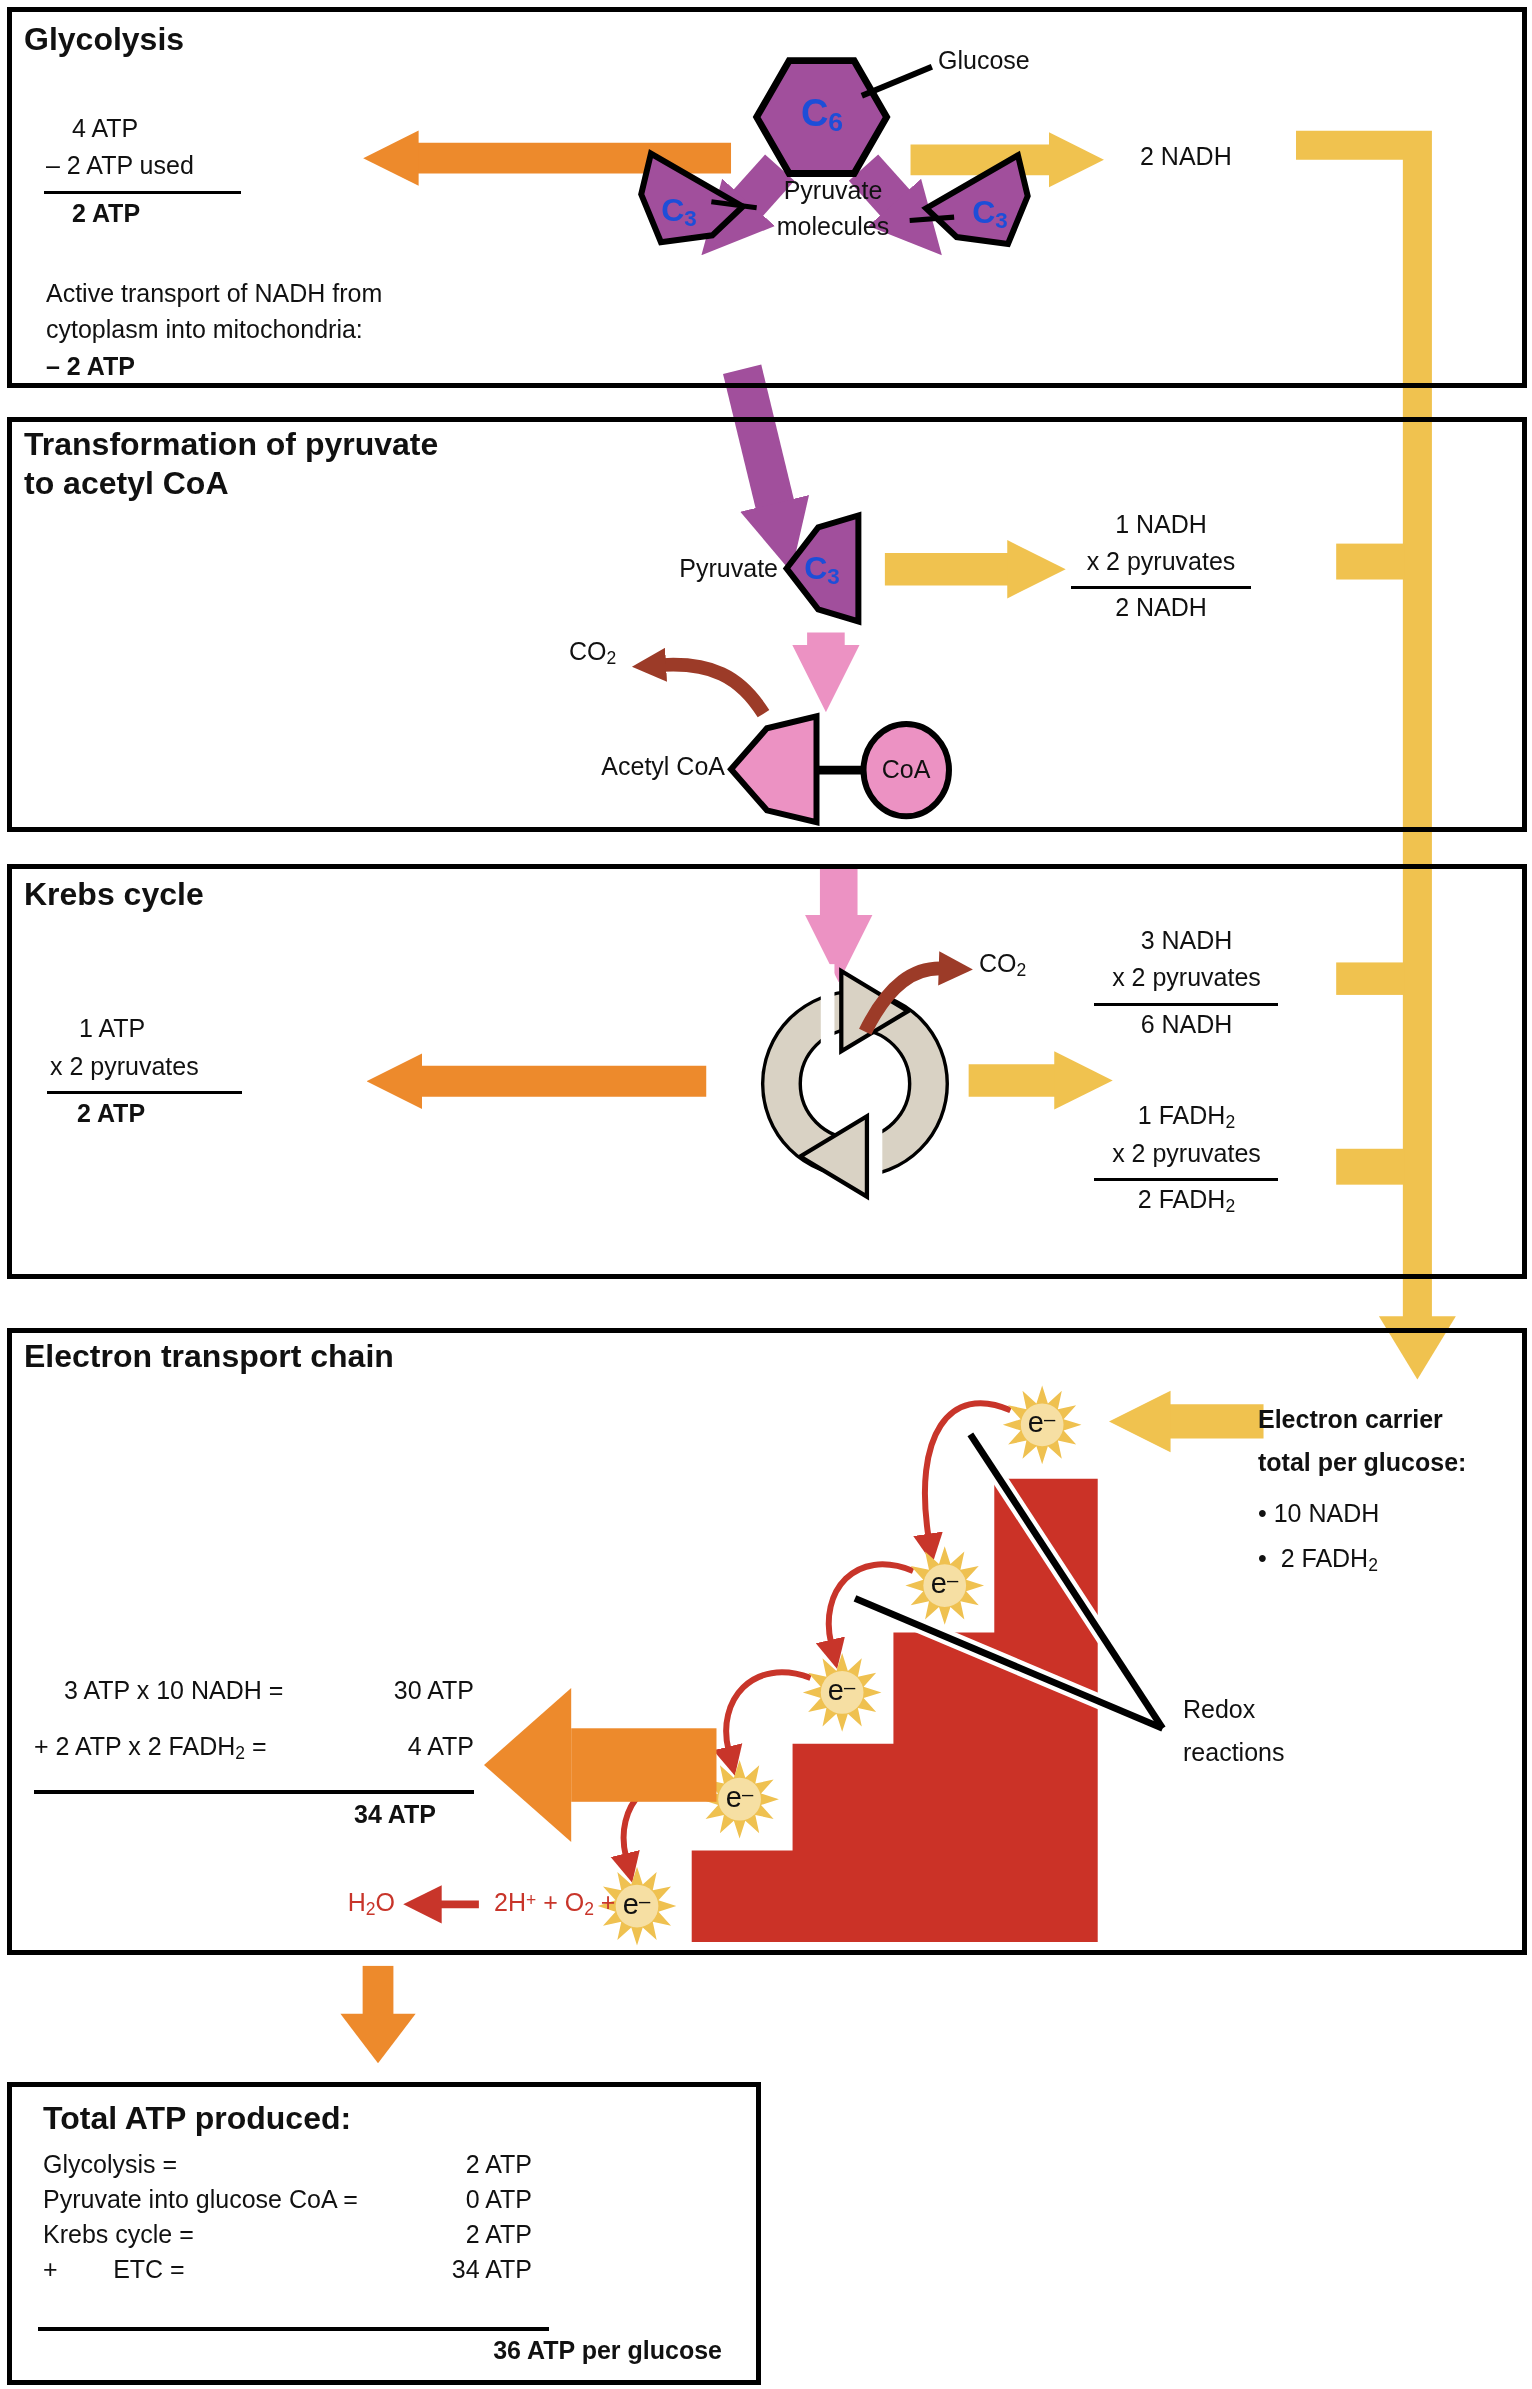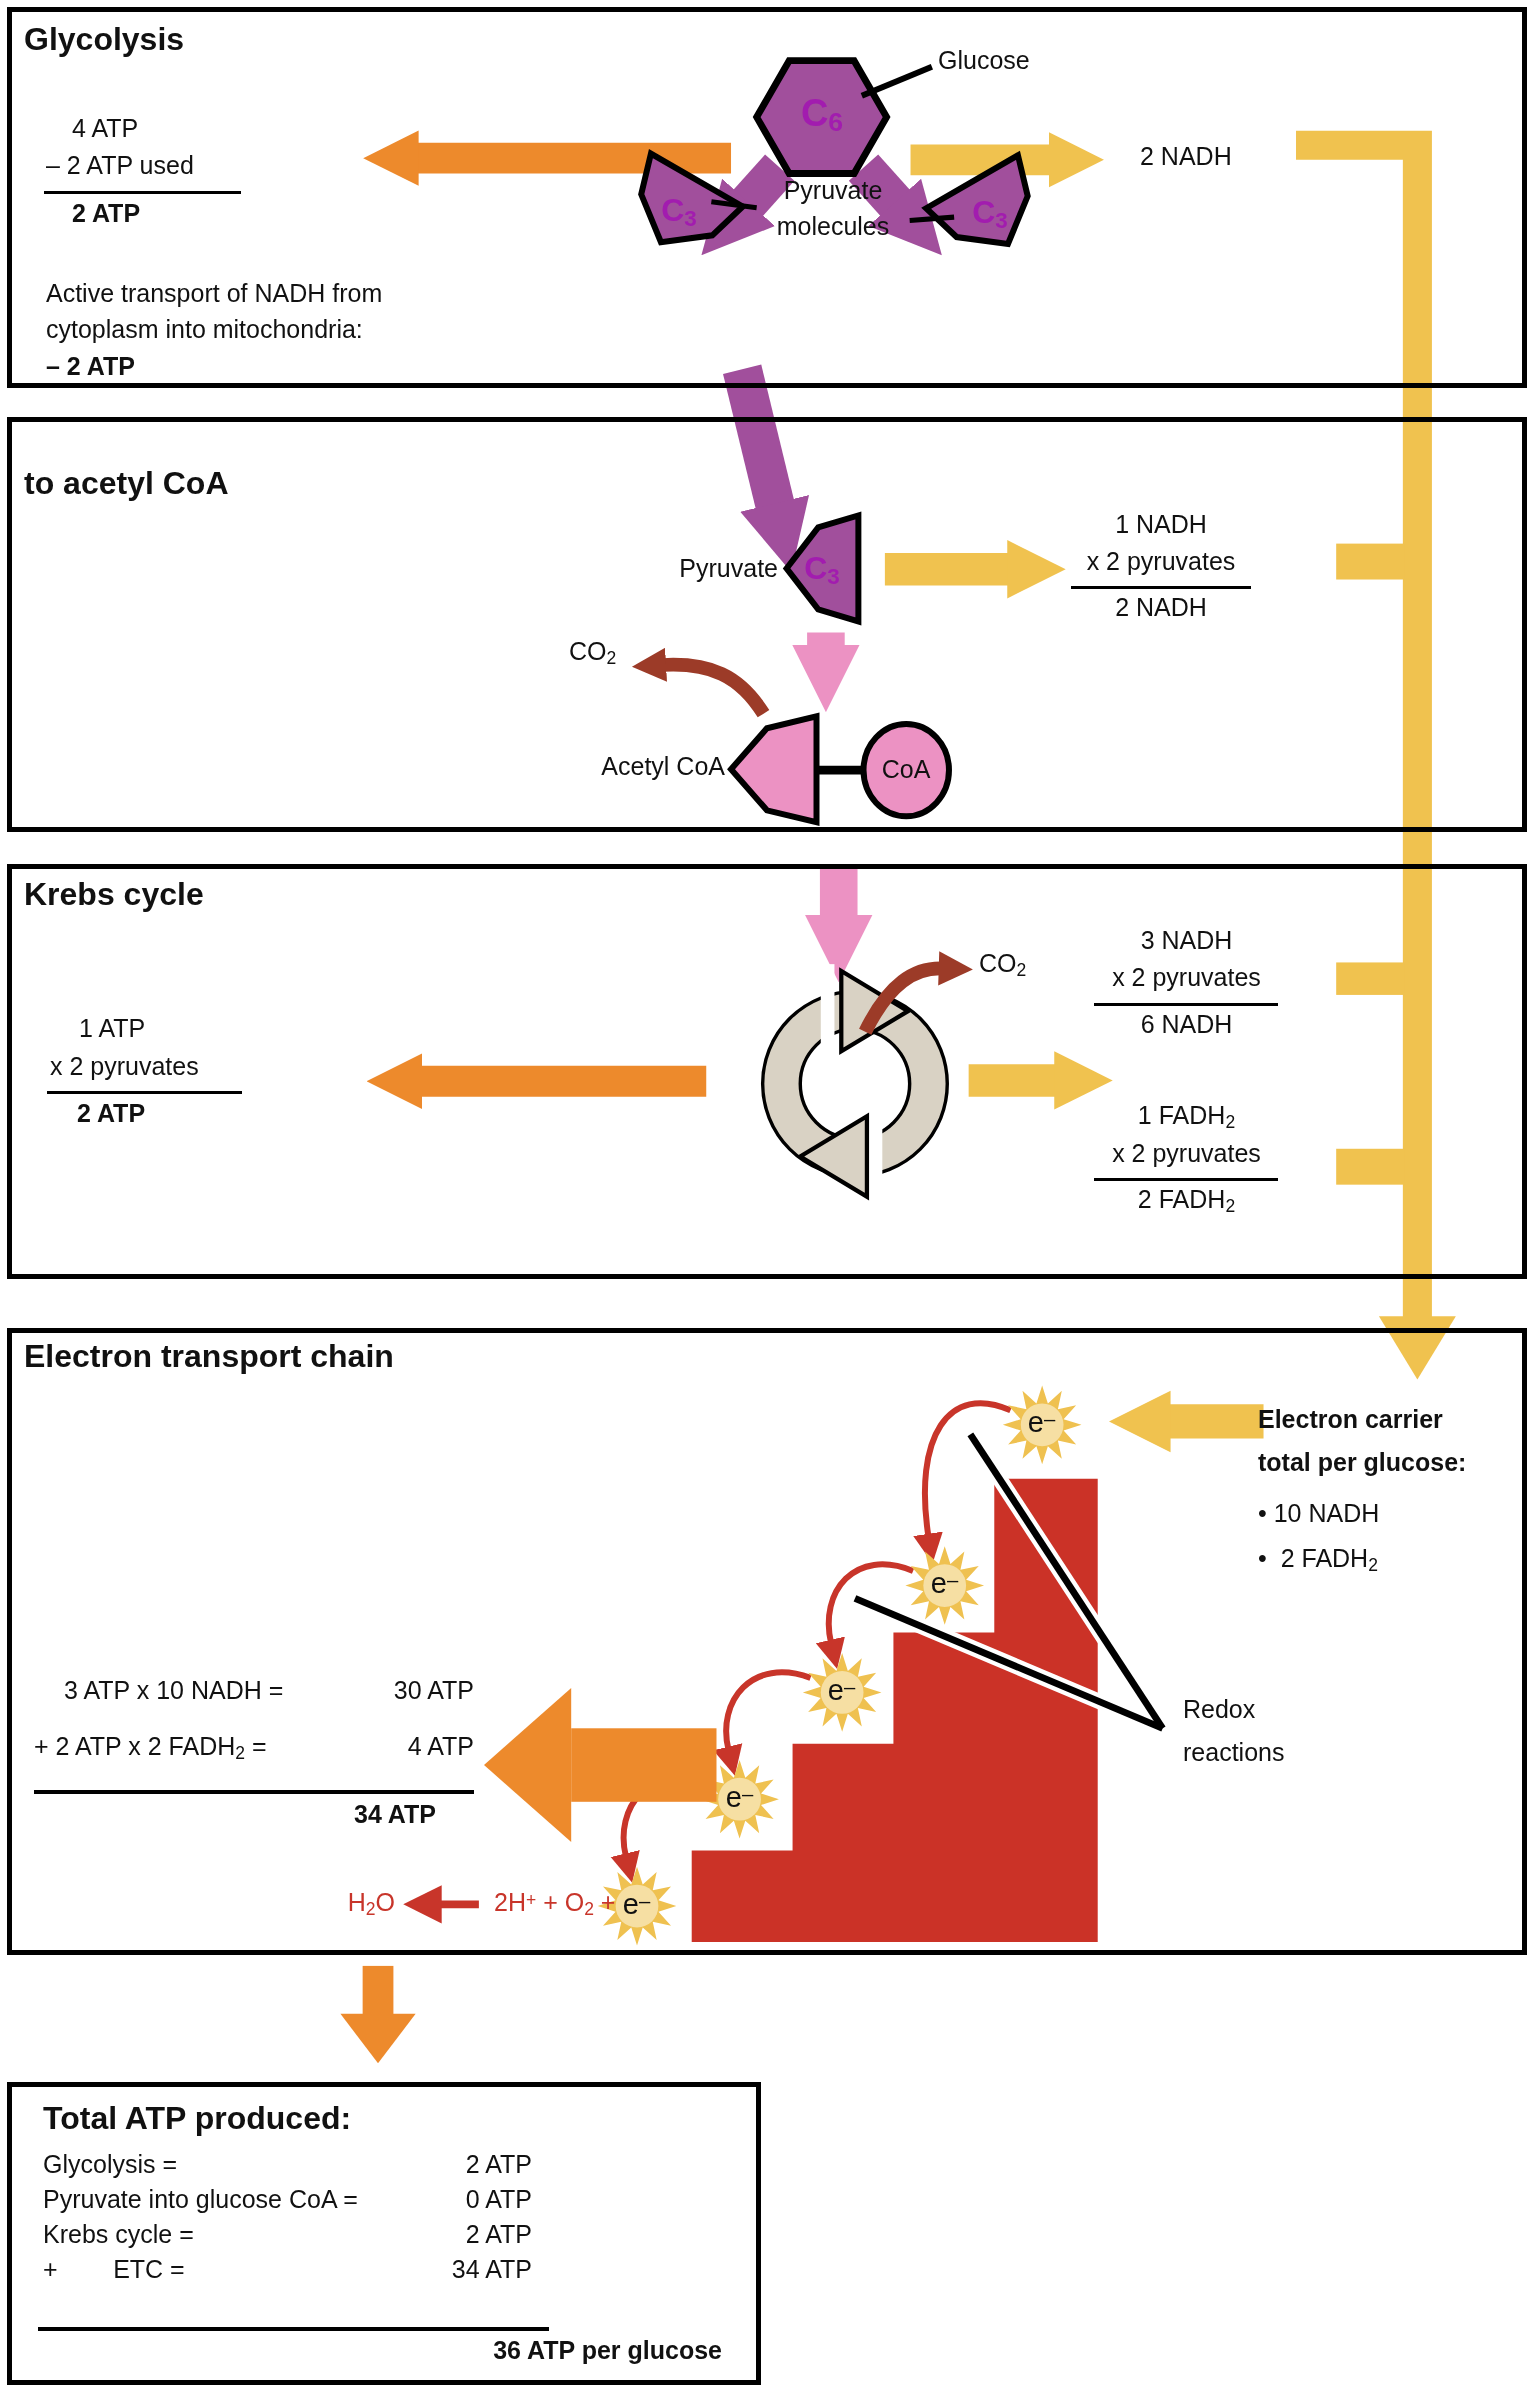--- a/index.html
+++ b/index.html
@@ -7,21 +7,21 @@
           font-family:"Liberation Sans",sans-serif;color:#111;overflow:hidden;}
   #art{position:absolute;left:0;top:0;z-index:1;}
   .box{position:absolute;border:5.1px solid #000;box-sizing:border-box;z-index:2;background:transparent;pointer-events:none;}
   .t{position:absolute;z-index:3;font-size:25px;line-height:1.12;white-space:nowrap;}
   .b{font-weight:bold;}
   .ttl{font-size:32px;font-weight:bold;}
   .c{text-align:center;white-space:normal;}
   .ra{text-align:right;}
   .rule{position:absolute;z-index:3;background:#000;height:3.4px;}
   .red{color:#C8352A;}
-  .wh{color:#a21caf;}
+  .wh{color:#1d4ed8;}
   sub{font-size:70%;vertical-align:-18%;}
   sup{font-size:70%;vertical-align:28%;}
   .row{display:flex;justify-content:space-between;height:35px;}
   .row .lab{white-space:pre;}
 </style>
 </head>
 <body>
 
 <div id="canvas">
 
@@ -147,20 +147,21 @@
   <div class="t" style="left:46px;top:315px;">cytoplasm into mitochondria:</div>
   <div class="t b" style="left:46px;top:352px;">– 2 ATP</div>
   <div class="t" style="left:938px;top:46px;">Glucose</div>
   <div class="t wh b c" style="left:757px;top:92px;width:130px;font-size:38px;">C<sub>6</sub></div>
   <div class="t" style="left:1140px;top:142px;">2 NADH</div>
   <div class="t c" style="left:752px;top:176px;width:162px;">Pyruvate</div>
   <div class="t c" style="left:752px;top:212px;width:162px;text-align:center;">molecules</div>
   <div class="t wh b c" style="left:645px;top:193px;width:68px;font-size:32px;">C<sub>3</sub></div>
   <div class="t wh b c" style="left:956px;top:195px;width:68px;font-size:32px;">C<sub>3</sub></div>
 
+  <div class="t ttl" style="left:24px;top:427px;">Transformation of pyruvate</div>
   <div class="t ttl" style="left:24px;top:466px;">to acetyl CoA</div>
   <div class="t ra" style="left:624px;top:554px;width:154px;">Pyruvate</div>
   <div class="t wh b c" style="left:788px;top:551px;width:68px;font-size:32px;">C<sub>3</sub></div>
   <div class="t c" style="left:1074px;top:510px;width:174px;">1 NADH</div>
   <div class="t c" style="left:1074px;top:547px;width:174px;">x 2 pyruvates</div>
   <div class="rule" style="left:1071px;top:586px;width:180px;"></div>
   <div class="t c" style="left:1074px;top:593px;width:174px;">2 NADH</div>
   <div class="t" style="left:569px;top:637px;">CO<sub>2</sub></div>
   <div class="t ra" style="left:547px;top:752px;width:178px;">Acetyl CoA</div>
   <div class="t c" style="left:865px;top:755px;width:82px;">CoA</div>

